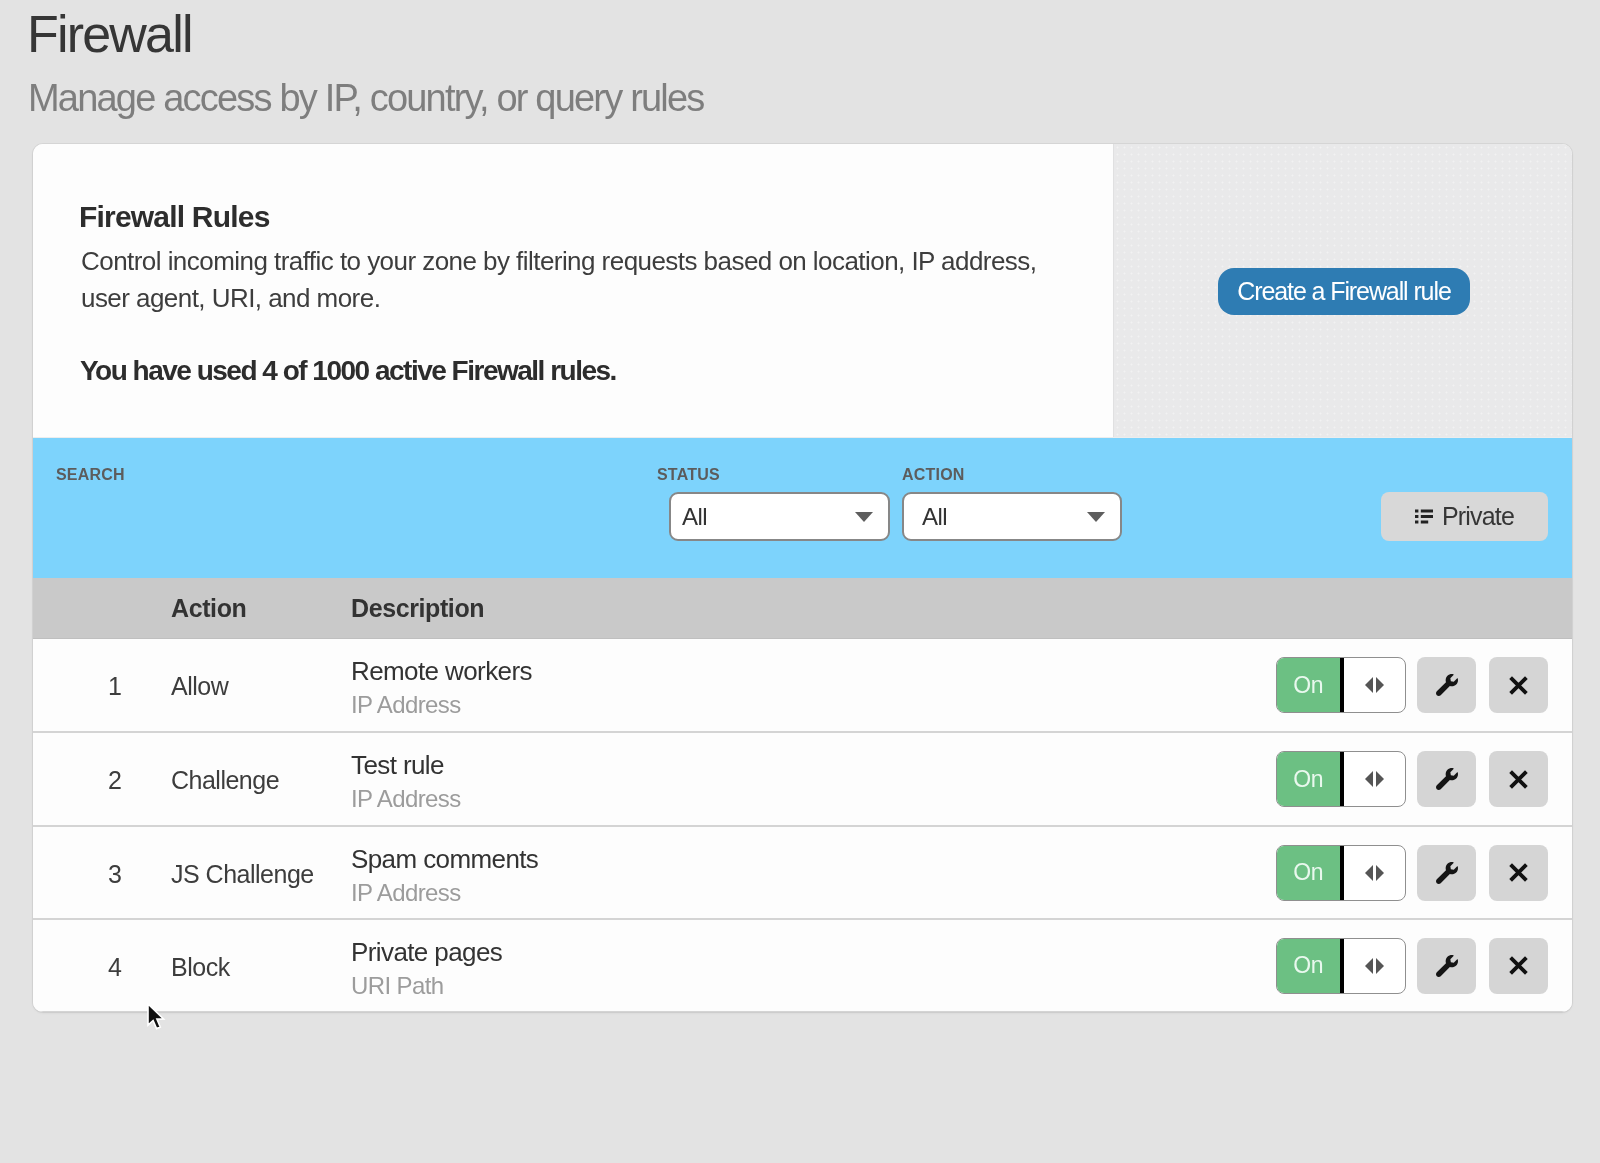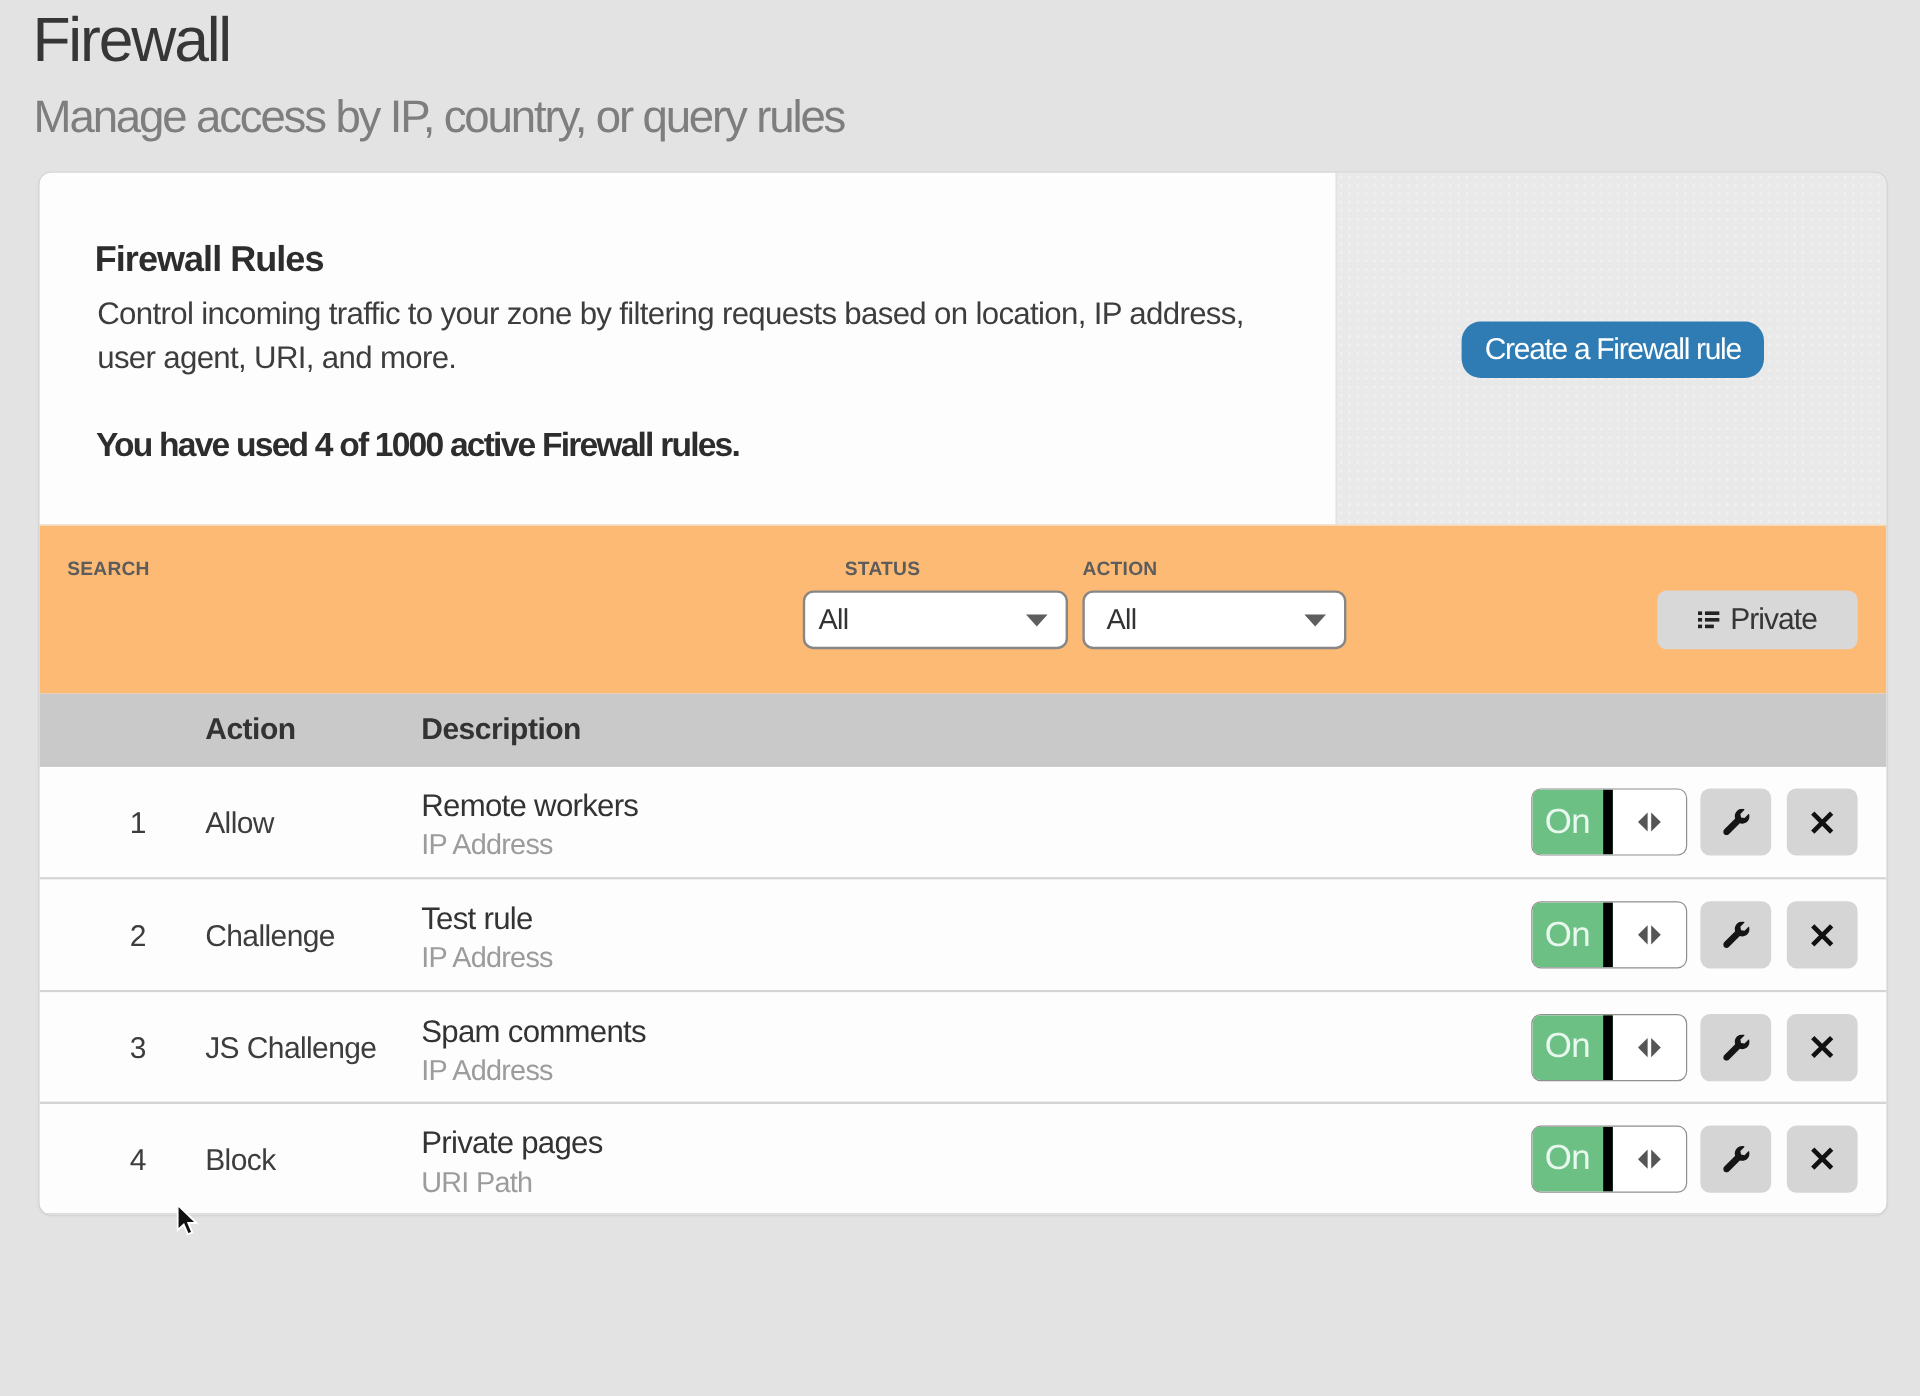--- a/index.html
+++ b/index.html
@@ -60,27 +60,27 @@
   #create-btn {
     left:104px; top:124px; width:252px; height:47px;
     background:#2e7cb3; border-radius:16px; border:none;
     color:#fff; font-size:25px; font-weight:400; letter-spacing:-1.1px;
     font-family:"Liberation Sans", sans-serif;
     display:flex; align-items:center; justify-content:center;
     cursor:pointer;
   }
 
   
-  #filter-bar { left:0; top:293px; width:100%; height:141px; background:#fdba74; border-top:1px solid #ededed; }
+  #filter-bar { left:0; top:293px; width:100%; height:141px; background:#7dd3fc; border-top:1px solid #ededed; }
   .filter-label {
     position:absolute; top:28px;
     font-size:16px; font-weight:700; color:#5c5c5c; letter-spacing:0.2px;
   }
   #search-label { left:23px; }
-  #status-label { left:671px; }
+  #status-label { left:624px; }
   #action-label { left:869px; }
   .input-box {
     position:absolute; top:54px; height:49px;
     border:2px solid #878787; border-radius:9px; background:#fff;
   }
   #search-box { left:23px; width:599px; }
   #search-input {
     position:absolute; left:42px; top:0; width:546px; height:45px;
     border:none; outline:none; background:transparent;
     font-family:"Liberation Sans", sans-serif;
@@ -142,22 +142,22 @@
     position:absolute; right:24px; top:0; height:100%;
     display:flex; align-items:center;
   }
   .toggle {
     width:130px; height:56px; border:1px solid #8f8f8f; border-radius:8px;
     display:flex; overflow:hidden; background:#fff; cursor:pointer;
   }
   .toggle-on {
     width:66.5px; height:100%; background:#6cc083;
     display:flex; align-items:center; justify-content:center;
-    color:#e9f8ee; font-size:29px; letter-spacing:-0.3px;
-    border-right:8px solid #000000;
+    color:#e9f8ee; font-size:23px; letter-spacing:-0.3px;
+    border-right:4px solid #000000;
   }
   .toggle-off {
     flex:1; display:flex; align-items:center; justify-content:center; gap:3px;
   }
   .tri-l { width:0; height:0; border-top:8px solid transparent; border-bottom:8px solid transparent; border-right:8.5px solid #555; }
   .tri-r { width:0; height:0; border-top:8px solid transparent; border-bottom:8px solid transparent; border-left:8.5px solid #555; }
   .icon-btn {
     width:59px; height:56px; border:none; border-radius:8px; background:#d5d5d5;
     display:flex; align-items:center; justify-content:center; cursor:pointer;
   }

